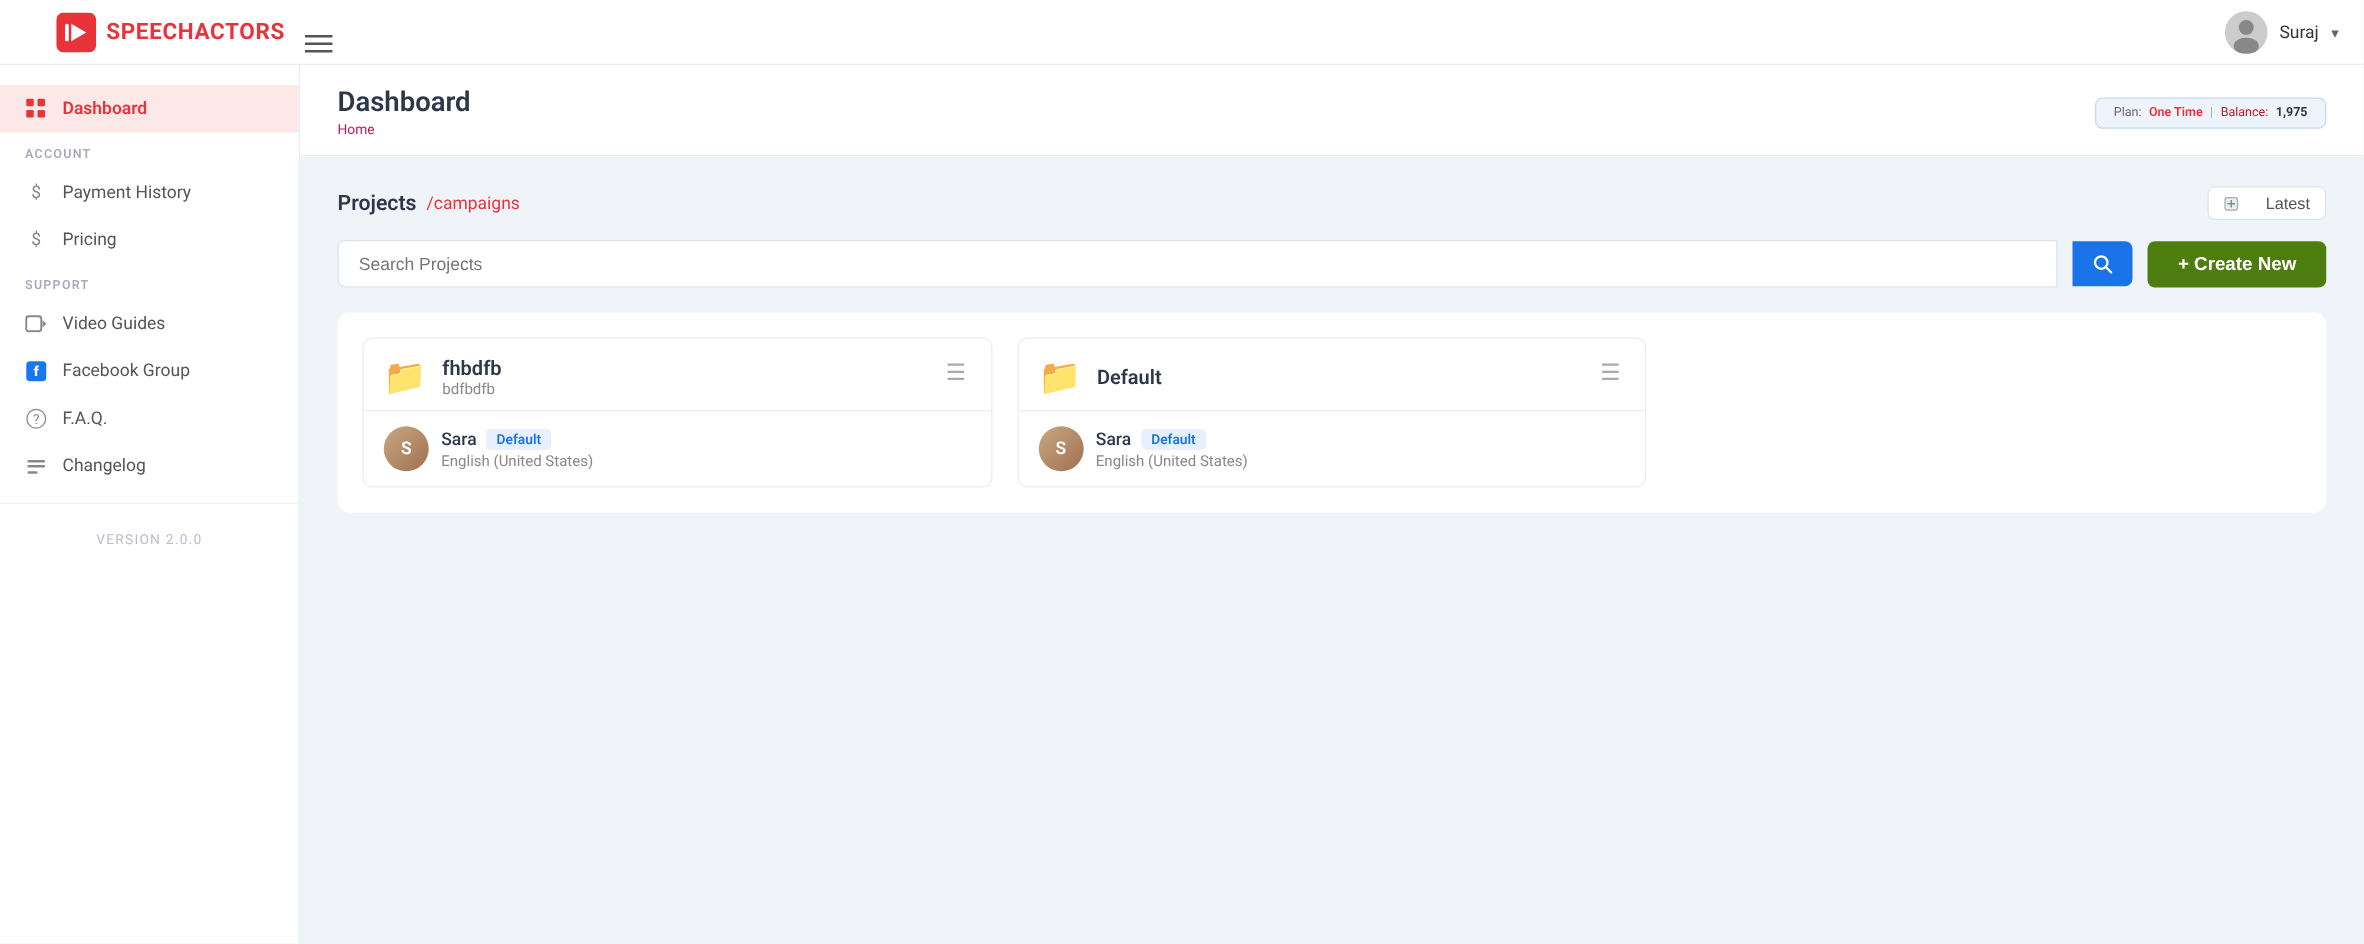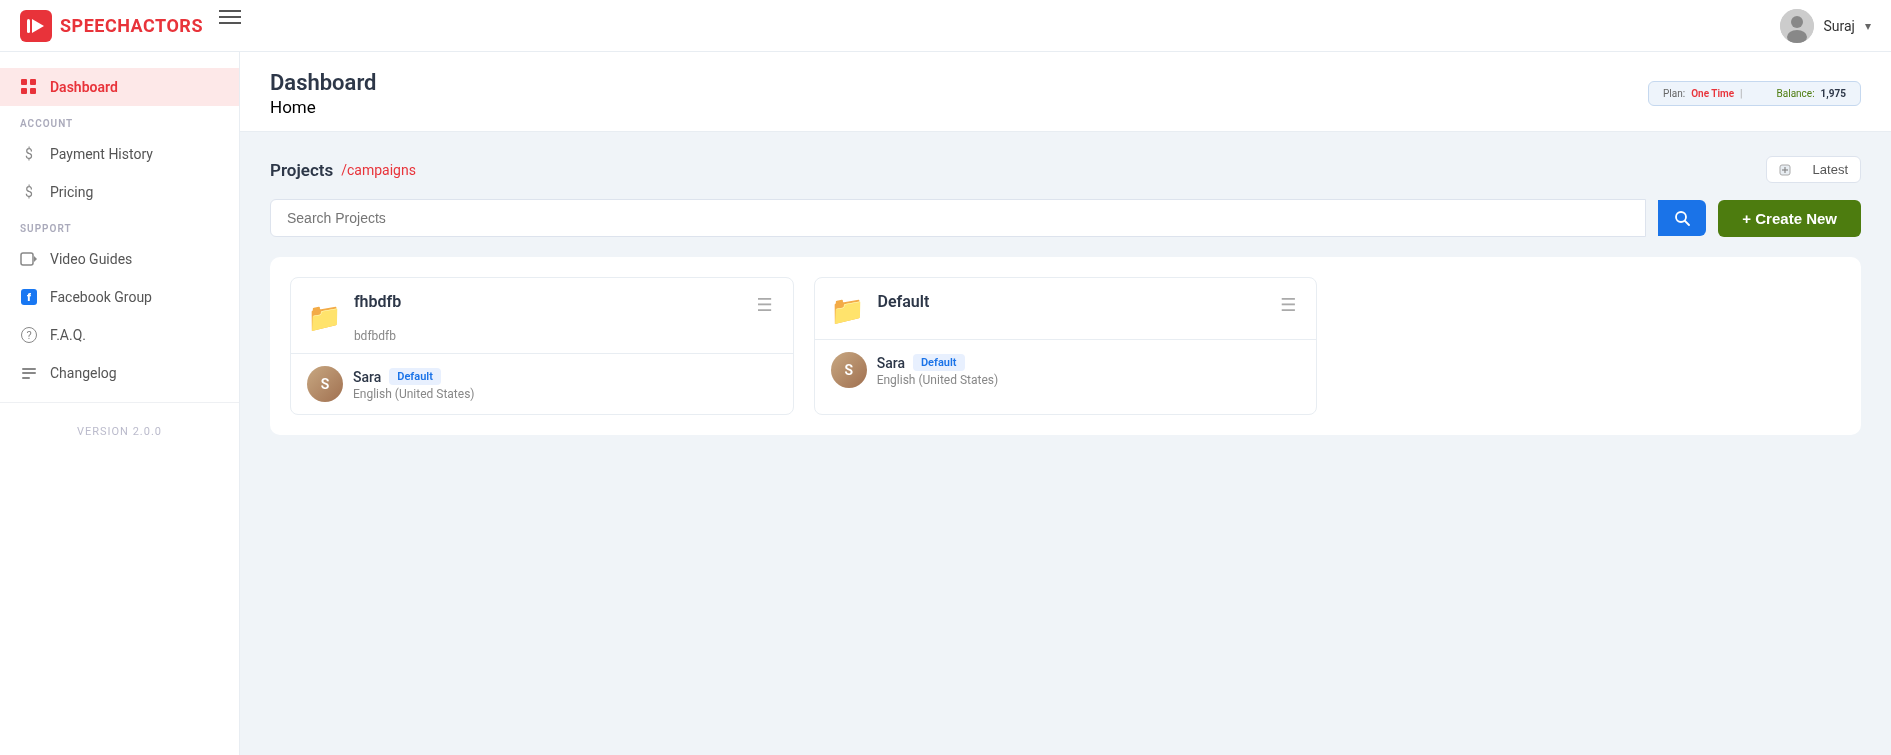--- a/index.html
+++ b/index.html
@@ -10,21 +10,21 @@
       background: #fff;
       height: 52px;
       display: flex;
       align-items: center;
       justify-content: space-between;
       padding: 0 20px;
       border-bottom: 1px solid #e8edf2;
       z-index: 100;
       flex-shrink: 0;
     }
-    .top-nav-left { display: flex; align-items: flex-start; gap: 16px; }
+    .top-nav-left { display: flex; align-items: flex-end; gap: 16px; margin-left: 25px; }
     .logo { display: flex; align-items: center; gap: 8px; }
     .logo-icon { width: 32px; height: 32px; }
     .logo-text { font-weight: 700; font-size: 18px; color: #e8333a; letter-spacing: 0.5px; }
     .hamburger { cursor: pointer; display: flex; flex-direction: column; gap: 4px; }
     .hamburger span { display: block; width: 22px; height: 2px; background: #555; }
     .top-nav-right { display: flex; align-items: center; gap: 10px; }
     .user-avatar { width: 34px; height: 34px; border-radius: 50%; background: #ccc; display: flex; align-items: center; justify-content: center; overflow: hidden; }
     .user-avatar svg { width: 34px; height: 34px; }
     .user-name { font-size: 14px; color: #333; cursor: pointer; }
     .user-dropdown { font-size: 12px; color: #666; }
@@ -74,36 +74,36 @@
     .page-header {
       background: #fff;
       padding: 18px 30px 14px 30px;
       display: flex;
       align-items: center;
       justify-content: space-between;
       border-bottom: 1px solid #e8edf2;
     }
     .page-header-left {}
     .page-title { font-size: 22px; font-weight: 600; color: #2d3748; }
-    .page-breadcrumb { font-size: 17px; color: #000000; margin-top: 2px; }
+    .page-breadcrumb { font-size: 11px; color: #be185d; margin-top: 2px; }
     .plan-badge {
       background: #eef4fb;
       border: 1px solid #c5d8ef;
       border-radius: 6px;
       padding: 6px 14px;
       font-size: 10px;
       color: #555;
       display: flex;
       align-items: center;
       gap: 6px;
     }
     .plan-label { color: #666; }
     .plan-name { color: #e8333a; font-weight: 600; }
     .plan-sep { color: #aaa; }
-    .balance-label { color: #4d7c0f; margin-left: 28px; }
+    .balance-label { color: #b91c1c; }
     .balance-value { font-weight: 700; color: #2d3748; }
 
     
     .projects-area { padding: 24px 30px; }
     .projects-header {
       display: flex;
       align-items: center;
       justify-content: space-between;
       margin-bottom: 16px;
     }
@@ -188,21 +188,21 @@
     }
     .project-card-header {
       display: flex;
       align-items: flex-start;
       justify-content: space-between;
       padding: 14px 16px 10px 16px;
     }
     .project-card-title-group { display: flex; align-items: center; gap: 12px; }
     .folder-icon { font-size: 28px; color: #e8333a; }
     .project-name { font-size: 16px; font-weight: 600; color: #2d3748; }
-    .project-desc { font-size: 12px; color: #888; margin-top: 18px; }
+    .project-desc { font-size: 12px; color: #888; margin-top: 0; }
     .card-menu-icon { color: #aaa; cursor: pointer; font-size: 18px; padding: 2px 4px; }
     .card-divider { border: none; border-top: 1px solid #e8edf2; margin: 0; }
     .project-card-footer {
       display: flex;
       align-items: center;
       gap: 10px;
       padding: 12px 16px;
     }
     .voice-avatar-placeholder {
       width: 36px; height: 36px; border-radius: 50%;

